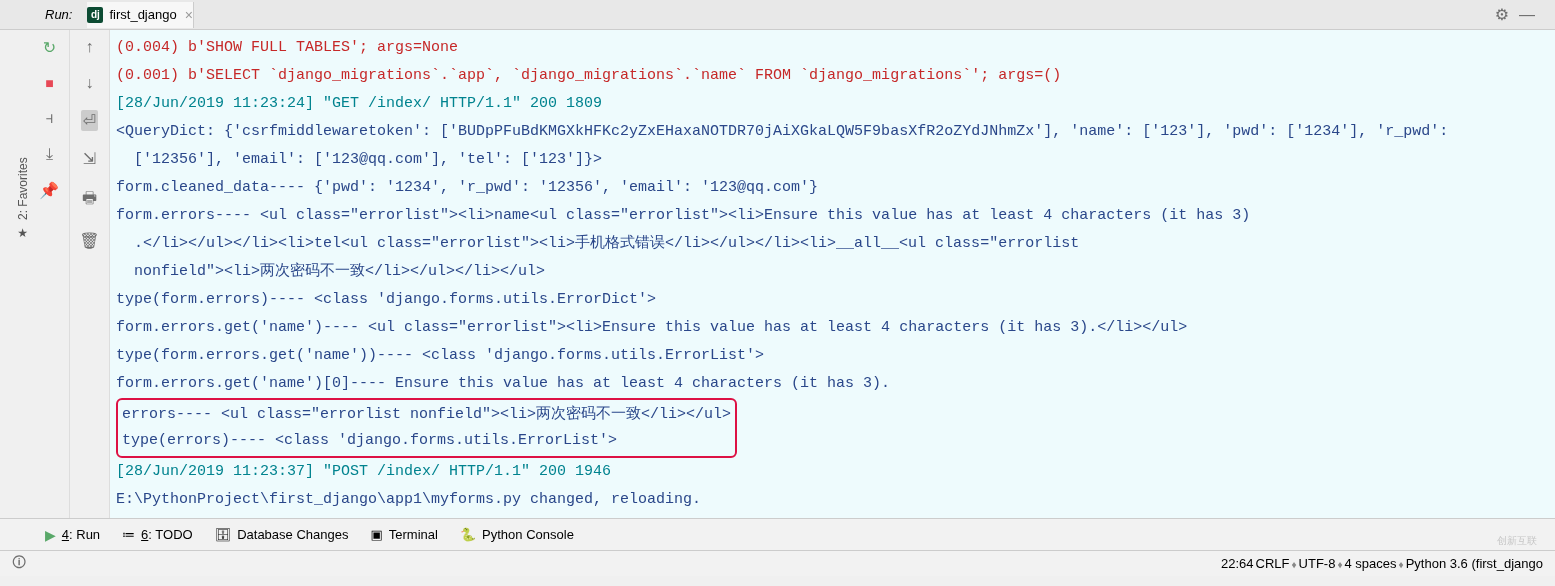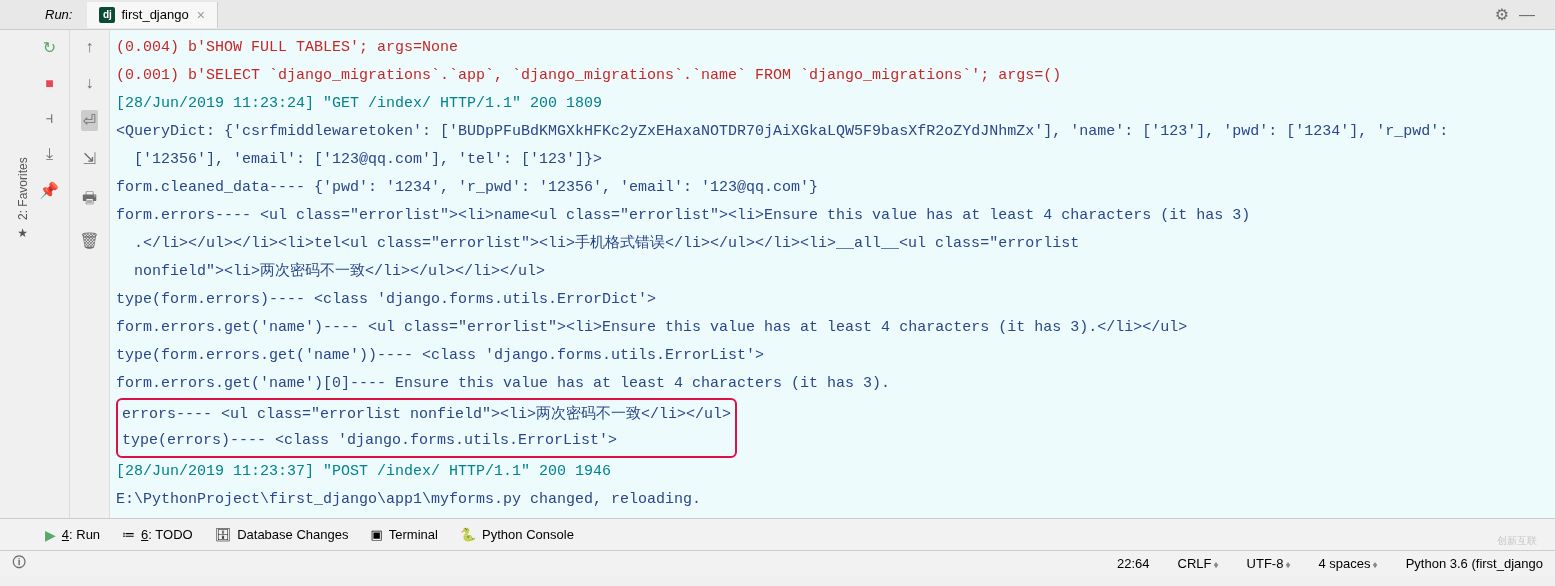--- a/index.html
+++ b/index.html
@@ -1,20 +1,20 @@
 <!DOCTYPE html>
 <html><head>
   <meta charset="utf-8">
   <style>
     * { margin: 0; padding: 0; box-sizing: border-box; }
     body { font-family: "Segoe UI", Arial, sans-serif; font-size: 13px; background: #f0f0f0; color: #000; width: 1555px; height: 586px; overflow: hidden; position: relative; }
     
     .top-bar { display: flex; align-items: center; background: #e8e8e8; height: 30px; border-bottom: 1px solid #ccc; }
     .run-label { padding: 0 15px 0 45px; font-size: 13px; font-style: italic; }
-    .tab { display: flex; align-items: center; background: #f7f7f7; padding: 3px 12px; height: 26px; border-right: 1px solid #ccc; }
+    .tab { display: flex; align-items: center; background: #f7f7f7; padding: 3px 0; height: 26px; border-right: 1px solid #ccc; }
     .tab-icon { width: 16px; height: 16px; background: #0c4b33; color: #fff; display: inline-flex; align-items: center; justify-content: center; margin-right: 6px; border-radius: 2px; font-size: 10px; font-weight: bold; }
     .tab-close { margin-left: 8px; color: #999; font-size: 14px; }
     .spacer { flex: 1; }
     .top-right { display: flex; align-items: center; gap: 10px; padding-right: 20px; }
     .gear-icon { font-size: 16px; color: #6e6e6e; }
     .minimize { font-size: 16px; color: #6e6e6e; }
     
     .main-area { display: flex; height: 488px; }
     
     .left-rail { width: 30px; display: flex; flex-direction: column; align-items: center; padding-top: 150px; gap: 20px; writing-mode: vertical-lr; transform: rotate(180deg); font-size: 12px; color: #555; }
@@ -36,21 +36,21 @@
     .bottom-toolbar { height: 32px; background: #f2f2f2; border-top: 1px solid #ccc; display: flex; align-items: center; gap: 22px; padding-left: 45px; font-size: 13px; }
     .bottom-item { display: flex; align-items: center; gap: 6px; cursor: pointer; }
     .bottom-item .u { text-decoration: underline; }
     .run-arrow { color: #59a869; font-size: 14px; }
     .bottom-spacer { flex: 1; }
     .logo-corner { width: 60px; height: 26px; margin-right: 8px; opacity: 0.5; display: flex; align-items: flex-end; justify-content: center; font-size: 10px; color: #999; }
     
     .status-bar { height: 26px; background: #f2f2f2; border-top: 1px solid #ccc; display: flex; align-items: center; padding: 0 12px; font-size: 13px; gap: 22px; }
     .status-left { display: flex; align-items: center; gap: 8px; }
     .status-spacer { flex: 1; }
-    .status-right { display: flex; align-items: center; gap: 28px; }
+    .status-right { display: flex; align-items: center; gap: 2px; }
     .dropdown-arrow { font-size: 10px; color: #888; margin-left: 2px; }
     .info-icon { font-size: 14px; color: #6e6e6e; }
   </style>
 </head>
 <body>
 
 <div class="top-bar">
   <span class="run-label">Run:</span>
   <div class="tab">
     <span class="tab-icon">dj</span>

